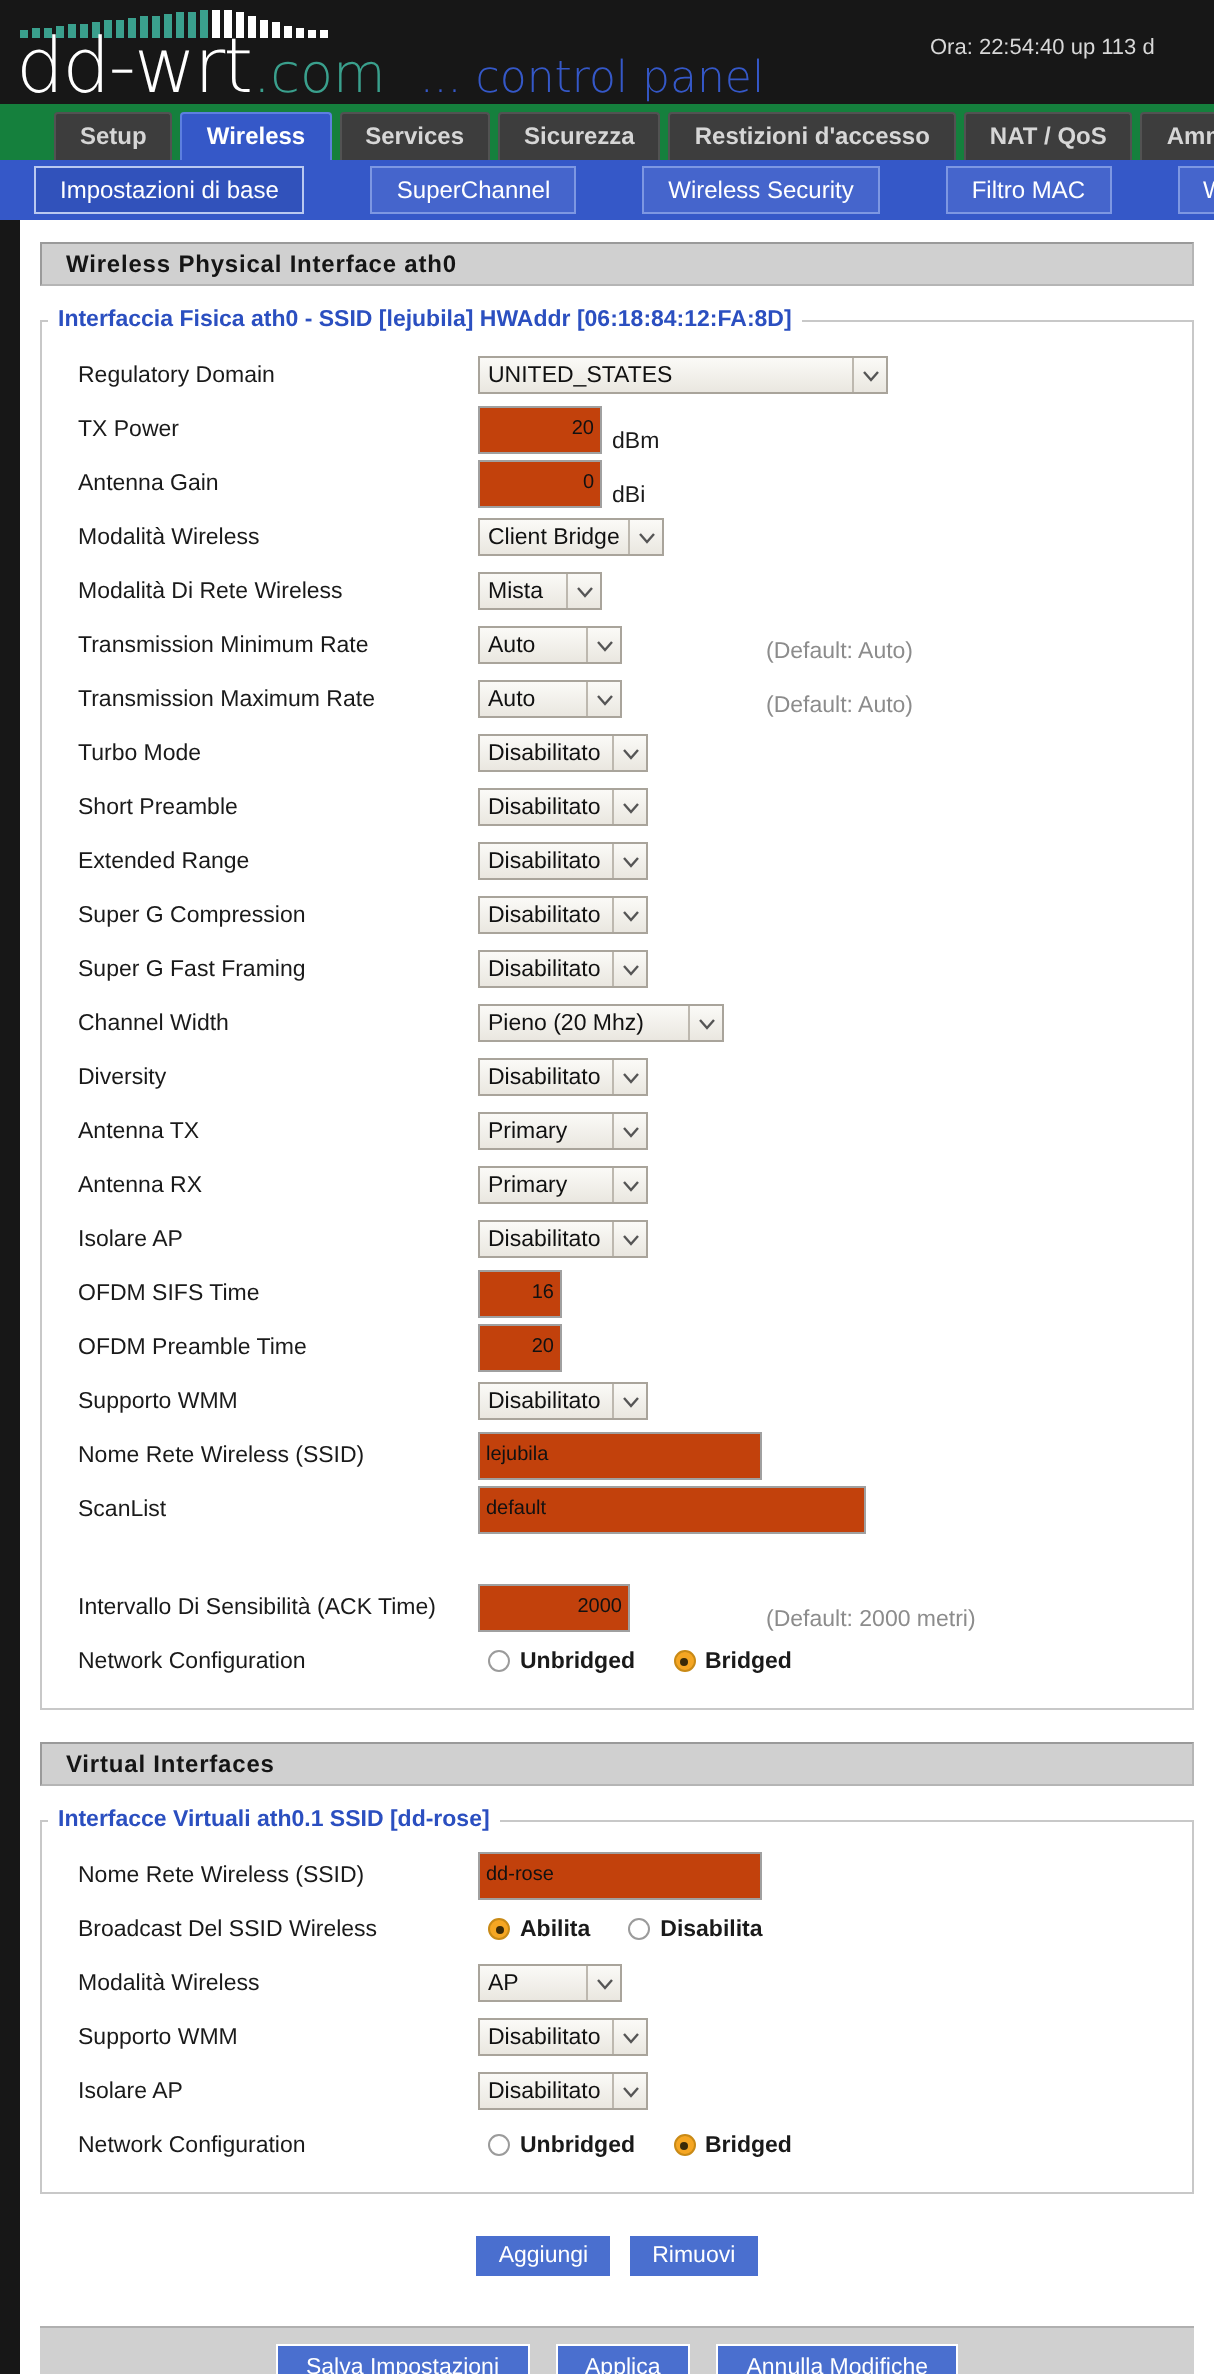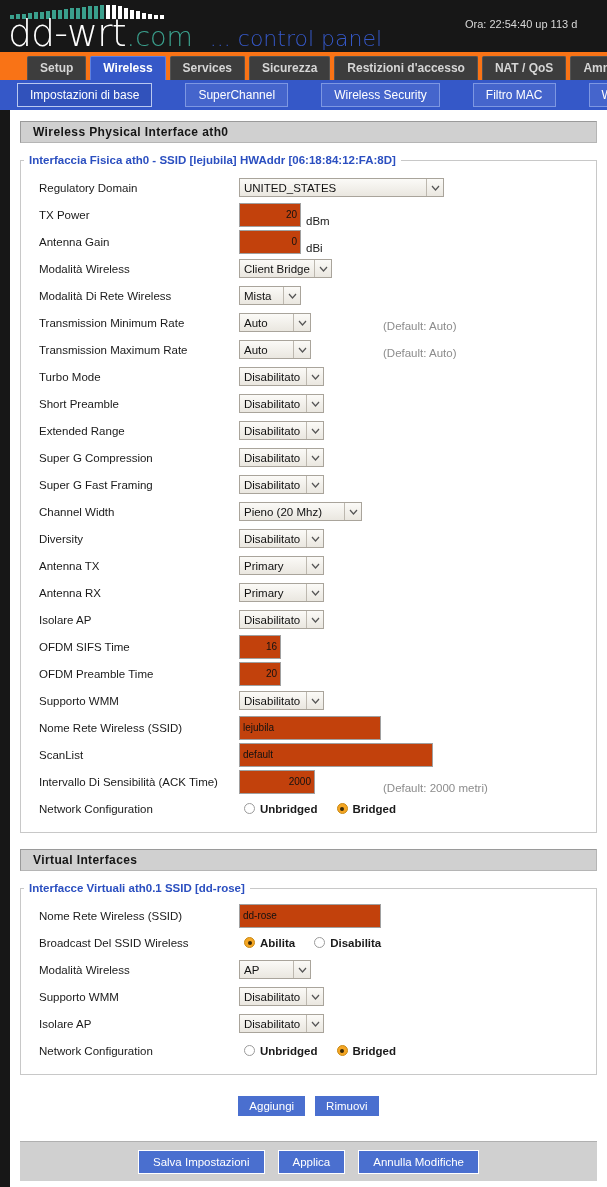--- a/index.html
+++ b/index.html
@@ -69,21 +69,21 @@
     color: #d8d8d8;
     white-space: nowrap;
     overflow: hidden;
     width: 142px;
   }
 
   
   #maintabs {
     position: relative;
     height: 28px;
-    background: #f97316;
+    background: #15803d;
     padding-left: 27px;
     display: flex;
     align-items: flex-end;
     overflow: hidden;
     white-space: nowrap;
   }
   .mtab {
     height: 24px;
     line-height: 23px;
     padding: 0 12px;
@@ -620,21 +620,21 @@
       </div>
     </div>
 
     <div class="row">
       <div class="lbl">ScanList</div>
       <div class="ctl">
         <input class="inp" style="width: 194px;" value="default">
       </div>
     </div>
 
-    <div class="row" style="margin-top:0">
+    <div class="row" style="margin-top:22px">
       <div class="lbl">Intervallo Di Sensibilità (ACK Time)</div>
       <div class="ctl">
         <input class="inp num" style="width: 76px;" value="2000">
         <span class="hint" style="margin-left:68px">(Default: 2000 metri)</span>
       </div>
     </div>
 
     <div class="row">
       <div class="lbl">Network Configuration</div>
       <div class="ctl">

